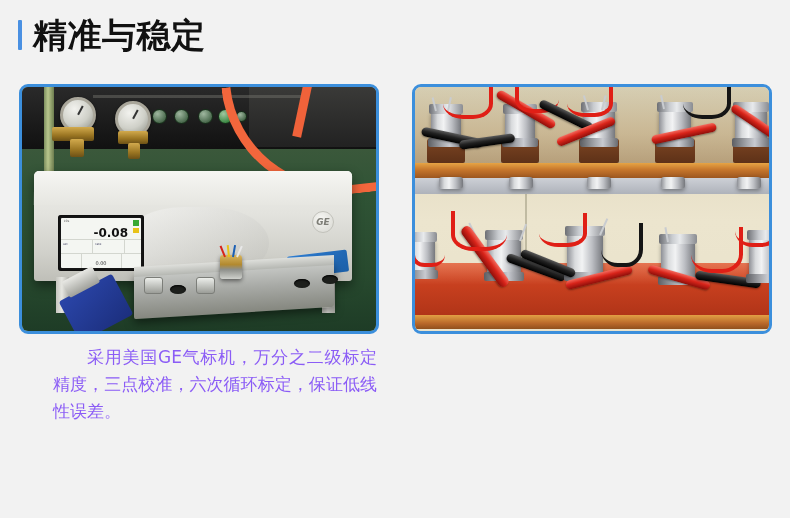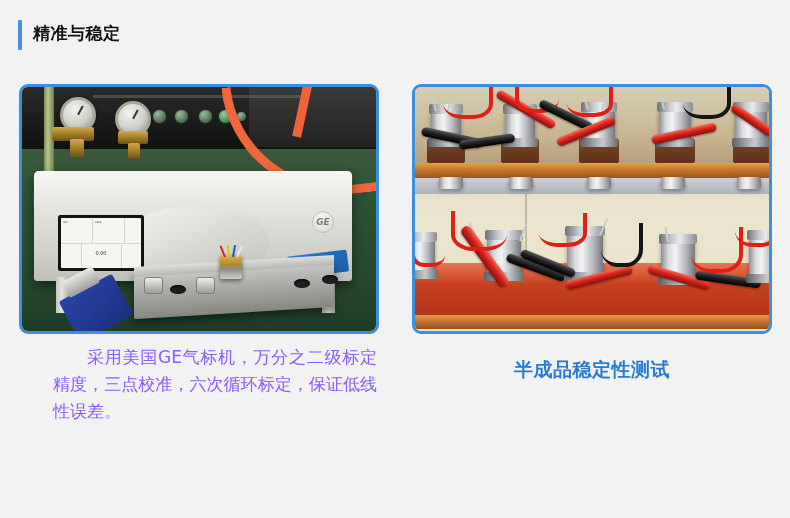--- a/index.html
+++ b/index.html
@@ -25,27 +25,26 @@
     height: 32px;
   }
   .accent-bar {
     width: 4px;
     height: 30px;
     background: #4a90e2;
     border-radius: 1px;
     margin-right: 11px;
   }
   .section-title {
-    font-size: 17px;
+    font-size: 34px;
     font-weight: bold;
     color: #111111;
     letter-spacing: 0.5px;
     line-height: 30px;
     white-space: nowrap;
-    font-family: Liberation Mono, monospace;
   }
 
   
   .cards-row {
     position: absolute;
     left: 0;
     top: 84px;
     width: 790px;
     display: flex;
     justify-content: flex-start;
@@ -370,20 +369,26 @@
 
         <div class="lp-orange-hose"></div>
         <div class="lp-orange-hose2"></div>
 
         <div class="lp-instrument">
           <div class="lp-instrument-top"></div>
           <div class="lp-instrument-sheen"></div>
 
           <div class="lp-screen">
             <div class="lp-screen-inner">
+              <div class="lp-scr-row1">
+                <span class="lp-scr-unit">kPa</span>
+                <span class="lp-scr-value">-0.08</span>
+                <span class="lp-scr-green"></span>
+                <span class="lp-scr-yellow"></span>
+              </div>
               <div class="lp-scr-row2">
                 <div class="lp-scr-cell">
                     <span class="lp-scr-mini">set</span>
                   </div>
                 <div class="lp-scr-cell">
                     <span class="lp-scr-mini">rate</span>
                   </div>
                 <div class="lp-scr-cell" style="flex:.5"></div>
               </div>
               <div class="lp-scr-row3">
@@ -533,16 +538,15 @@
         <div class="rp-lead rp-lead-red" style="left:276px; top:140px; width:48px; height:42px; border-width:4px; border-left:none;"></div>
 
         <div class="rp-cyl" style="left:334px; top:150px; width:30px; height:40px;">
           <div class="rp-cyl-cap"></div>
             <div class="rp-cyl-base"></div>
         </div>
         <div class="rp-lead rp-lead-red" style="left:320px; top:120px; width:40px; height:36px; border-width:4px; border-left:none;"></div>
       </div>
     </div>
 
-    <div class="caption">半成品稳定性测试</div>
   </div>
 
 </div>
 
 </body></html>

